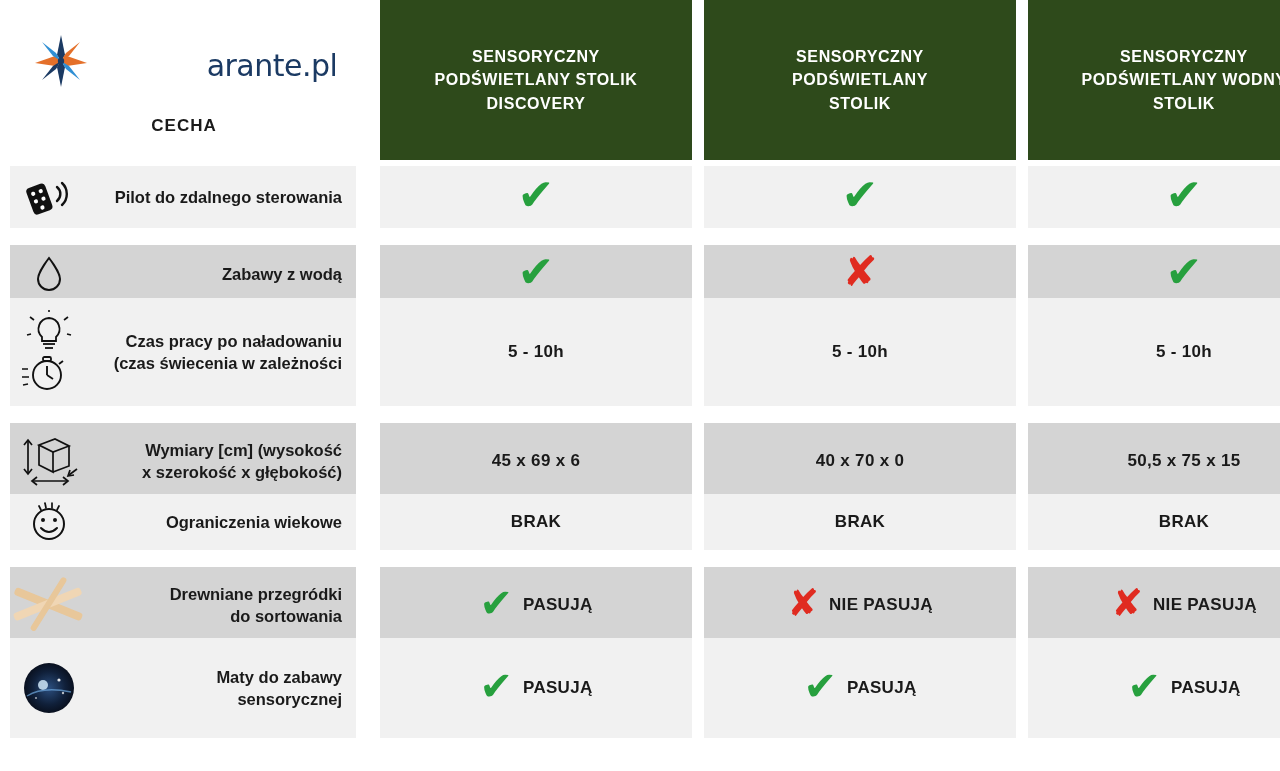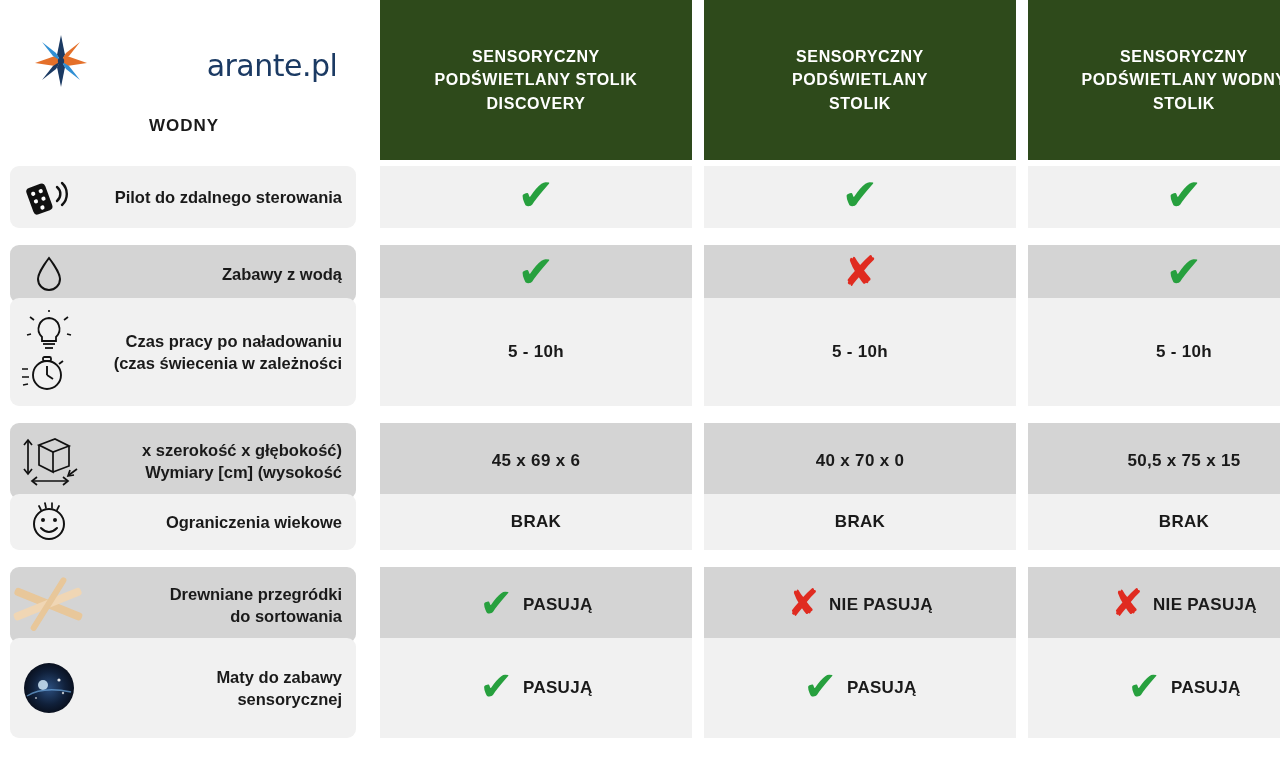--- a/index.html
+++ b/index.html
@@ -96,21 +96,20 @@
   }
   .head-cell span { display: block; }
   
   .feat-box {
     width: 100%;
     height: 100%;
     box-sizing: border-box;
     display: flex;
     align-items: center;
     padding-right: 14px;
-    border-radius: 9px;
   }
   .feat-icon {
     flex: 0 0 78px;
     width: 78px;
     display: flex;
     align-items: center;
     justify-content: center;
   }
   .feat-label {
     flex: 1;
@@ -189,21 +188,21 @@
             <path d="M26,2 L6,5 L0,0 L6,-5 Z" fill="#e4702a"></path>
             <path d="M-19,-19 L-5,-8 L0,0 L-8,-5 Z" fill="#2f8fd4"></path>
             <path d="M19,19 L5,8 L0,0 L8,5 Z" fill="#2f8fd4"></path>
             <path d="M19,-19 L8,-5 L0,0 L5,-8 Z" fill="#e4702a"></path>
             <path d="M-19,19 L-8,5 L0,0 L-5,8 Z" fill="#1b3a63"></path>
             <circle cx="0" cy="0" r="3.2" fill="#1b3a63"></circle>
           </g>
         </svg>
         <div class="logo-text">arante.pl</div>
       </div>
-      <div class="cecha">WODNY</div>
+      <div class="cecha">CECHA</div>
     </div>
 
     <div class="cell-val head-cell">
       <div>
         <span>SENSORYCZNY</span>
         <span>PODŚWIETLANY STOLIK</span>
         <span>DISCOVERY</span>
       </div>
     </div>
 
@@ -367,22 +366,22 @@
               <line x1="16" y1="50" x2="50" y2="50"></line>
               <polyline points="20,46 15,50 20,54"></polyline>
               <polyline points="46,46 51,50 46,54"></polyline>
 
               <line x1="52" y1="44" x2="60" y2="38"></line>
               <polyline points="53,39 51,45 57,44"></polyline>
             </g>
           </svg>
         </div>
         <div class="feat-label">
+          <div>Wymiary [cm] (wysokość</div>
           <div>x szerokość x głębokość)</div>
-          <div>Wymiary [cm] (wysokość</div>
         </div>
       </div>
     </div>
     <div class="cell-val">
       <div class="val-box shade-dark">
         <span class="val-text">45 x 69 x 6</span>
       </div>
     </div>
     <div class="cell-val">
       <div class="val-box shade-dark">

